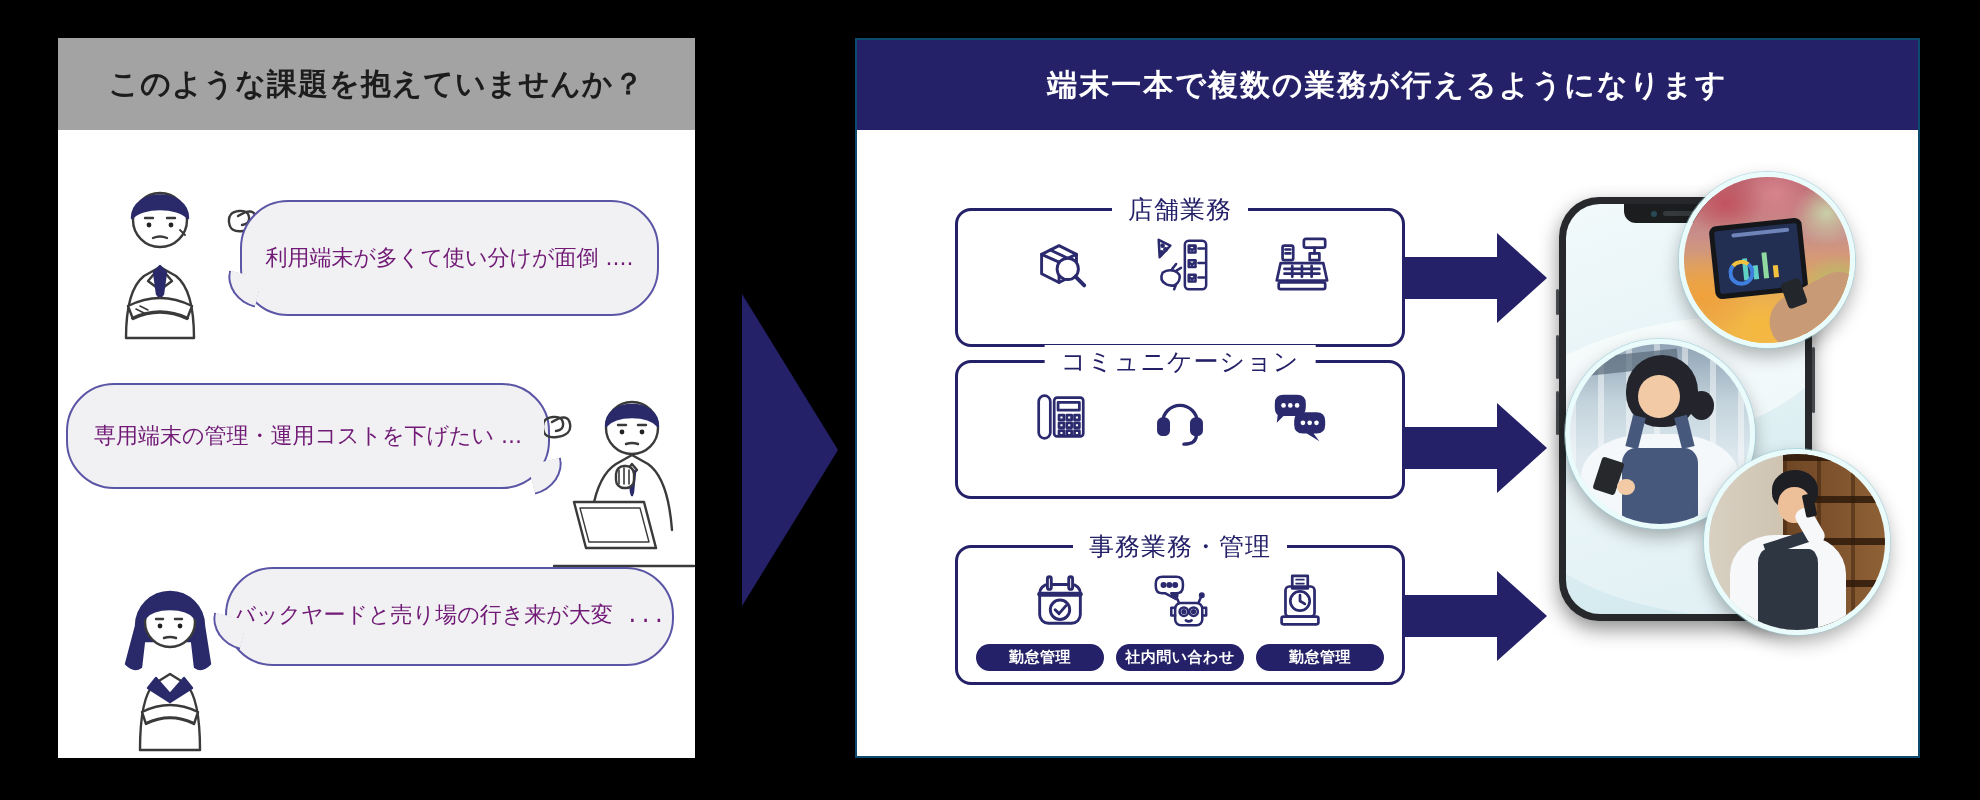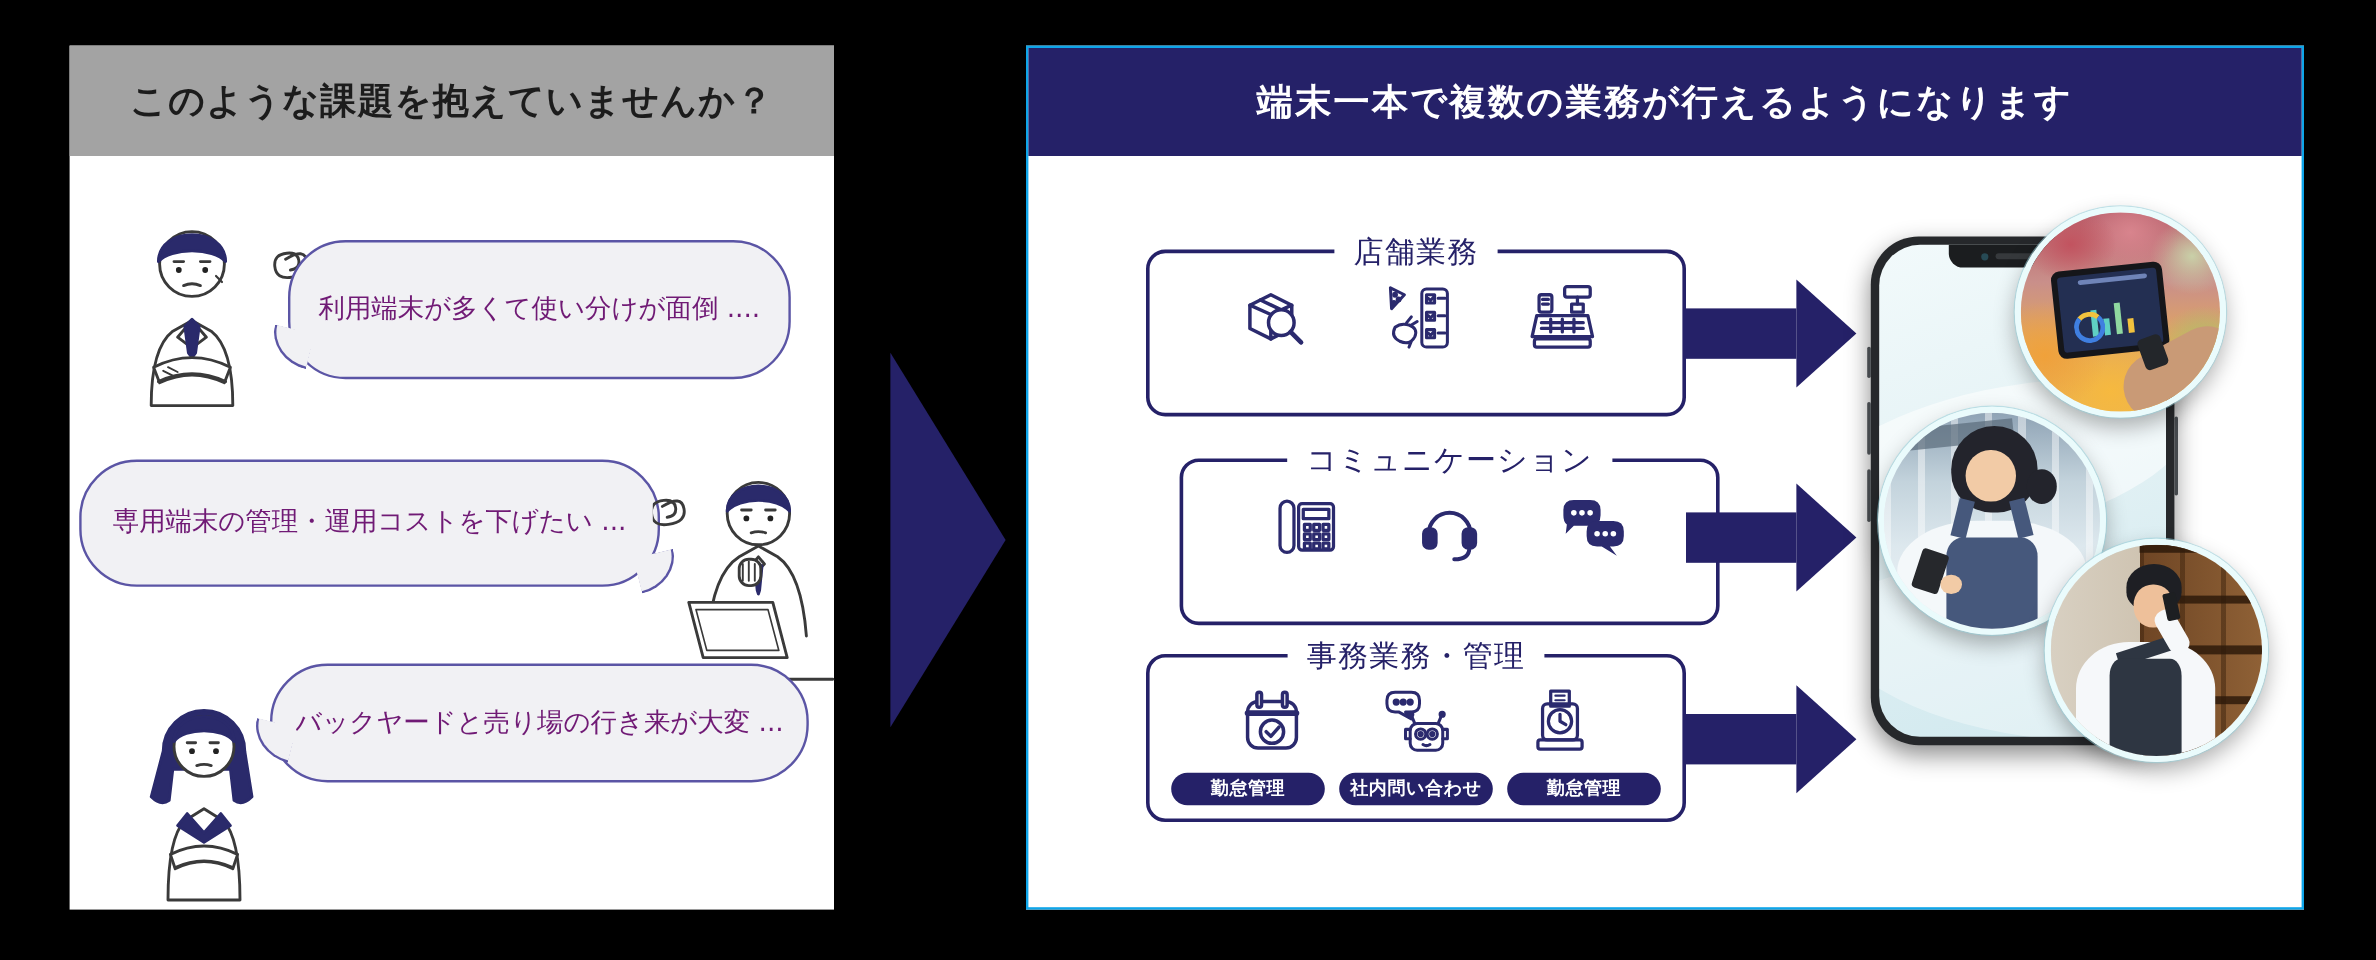--- a/index.html
+++ b/index.html
@@ -15,42 +15,42 @@
   .bubble{position:absolute;background:#f1f1f4;border:2px solid #5b55a5;border-radius:48px;
           display:flex;align-items:center;justify-content:center;font-size:22px;color:#701a75;
           text-align:center;line-height:1.25;}
   .tail{position:absolute;background:#f1f1f4;}
   .tail-l{left:-17px;bottom:10px;width:32px;height:28px;border-left:2px solid #5b55a5;
           border-bottom:2px solid #5b55a5;border-bottom-left-radius:100% 100%;transform:rotate(14deg);}
   .tail-r{right:-17px;bottom:-4px;width:32px;height:28px;border-right:2px solid #5b55a5;
           border-bottom:2px solid #5b55a5;border-bottom-right-radius:100% 100%;transform:rotate(-14deg);}
   .bubble-1{left:182px;top:162px;width:415px;height:112px;}
   .bubble-2{left:8px;top:345px;width:480px;height:102px;}
-  .bubble-3{left:167px;top:515px;width:445px;height:95px;}
+  .bubble-3{left:167px;top:529px;width:445px;height:95px;font-family:Liberation Mono, monospace;}
   .fig{position:absolute;}
   .fig-1{left:30px;top:130px;}
   .fig-2{left:486px;top:332px;}
   .fig-3{left:40px;top:518px;}
 
   
   .transition-arrow{position:absolute;left:742px;top:294px;width:0;height:0;
      border-top:156px solid transparent;border-bottom:156px solid transparent;
      border-left:96px solid #252168;}
 
   
   .right-panel{position:absolute;left:855px;top:38px;width:1065px;height:720px;background:#fff;
-               border:2px solid #0ea5e9;box-sizing:border-box;}
+               border:2px solid #0c4a6e;box-sizing:border-box;}
   .right-header{position:absolute;left:0;top:0;width:100%;height:90px;background:#252168;
                 display:flex;align-items:center;justify-content:center;}
   .right-header .t{font-size:30px;font-weight:bold;color:#fff;letter-spacing:2px;}
 
   .group{position:absolute;left:98px;width:450px;border:3px solid #252168;border-radius:16px;
          box-sizing:border-box;background:#fff;}
   .group-1{top:168px;height:139px;}
-  .group-2{top:342px;height:139px;margin-left:28px;}
+  .group-2{top:320px;height:139px;}
   .group-3{top:505px;height:140px;}
   .group-title{position:absolute;top:-18px;left:50%;transform:translateX(-50%);background:#fff;
                padding:0 16px;font-size:25px;font-weight:400;color:#252168;white-space:nowrap;
                letter-spacing:1px;}
   .icon-row{position:absolute;top:22px;left:0;right:0;display:flex;justify-content:space-around;
             align-items:center;padding:0 42px;height:64px;}
   .pill-row{position:absolute;bottom:11px;left:18px;right:18px;display:flex;gap:12px;}
   .pill{flex:1;background:#252168;color:#fff;font-size:15px;font-weight:700;border-radius:999px;
         padding:4px 2px;text-align:center;letter-spacing:0.5px;white-space:nowrap;}
 

